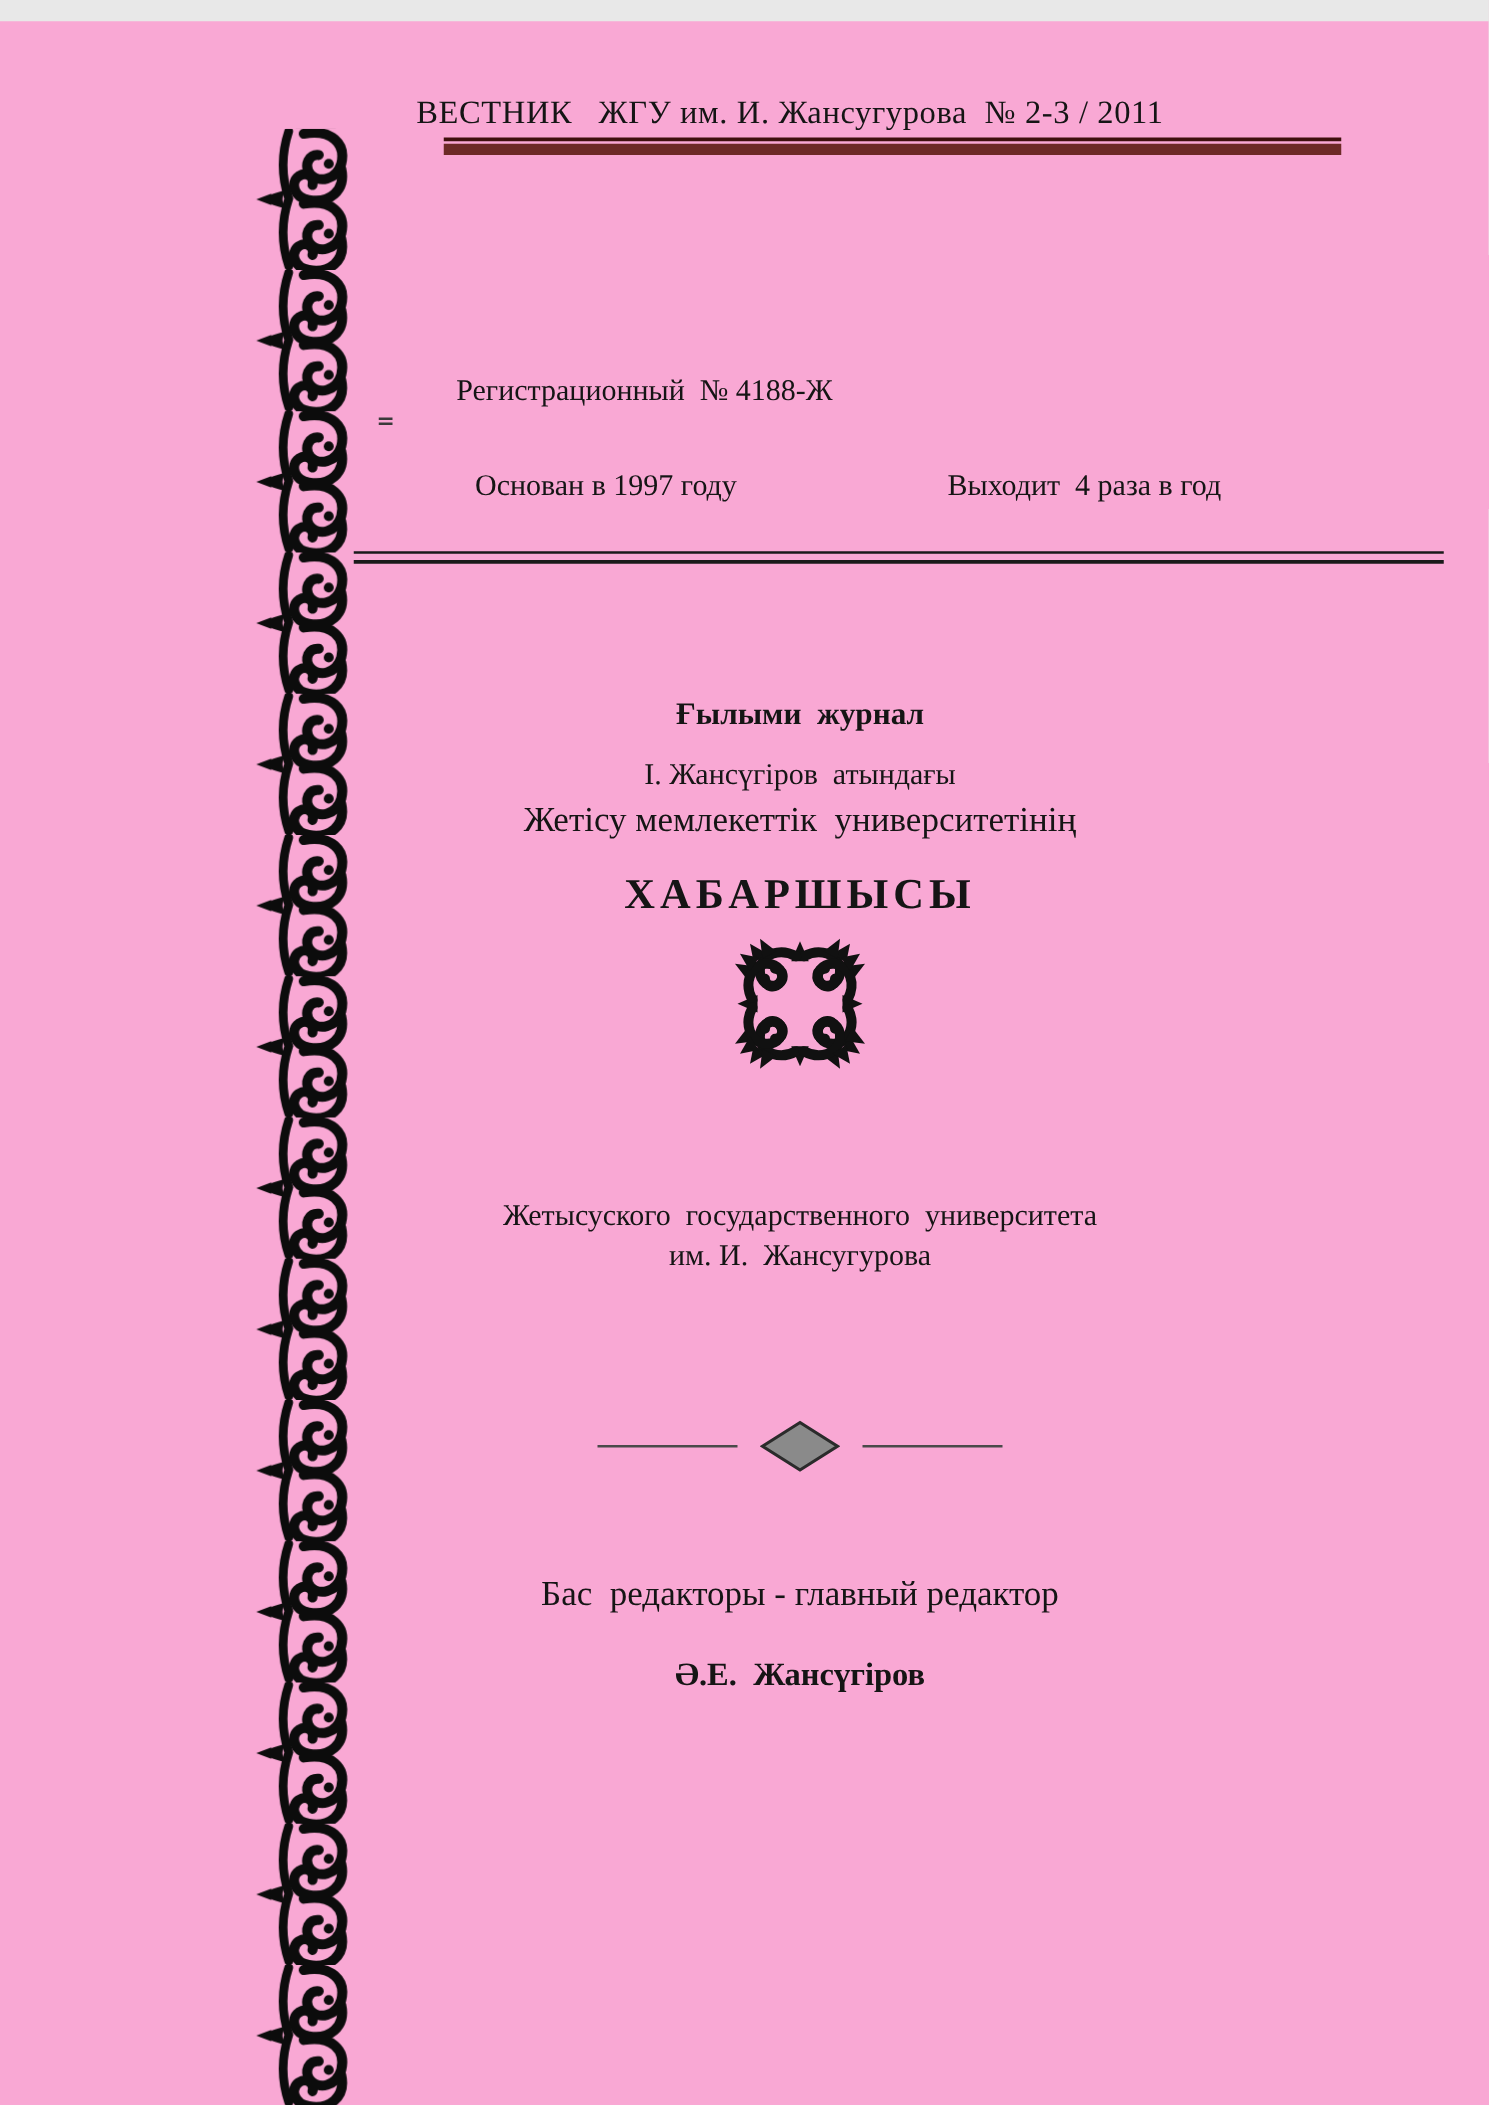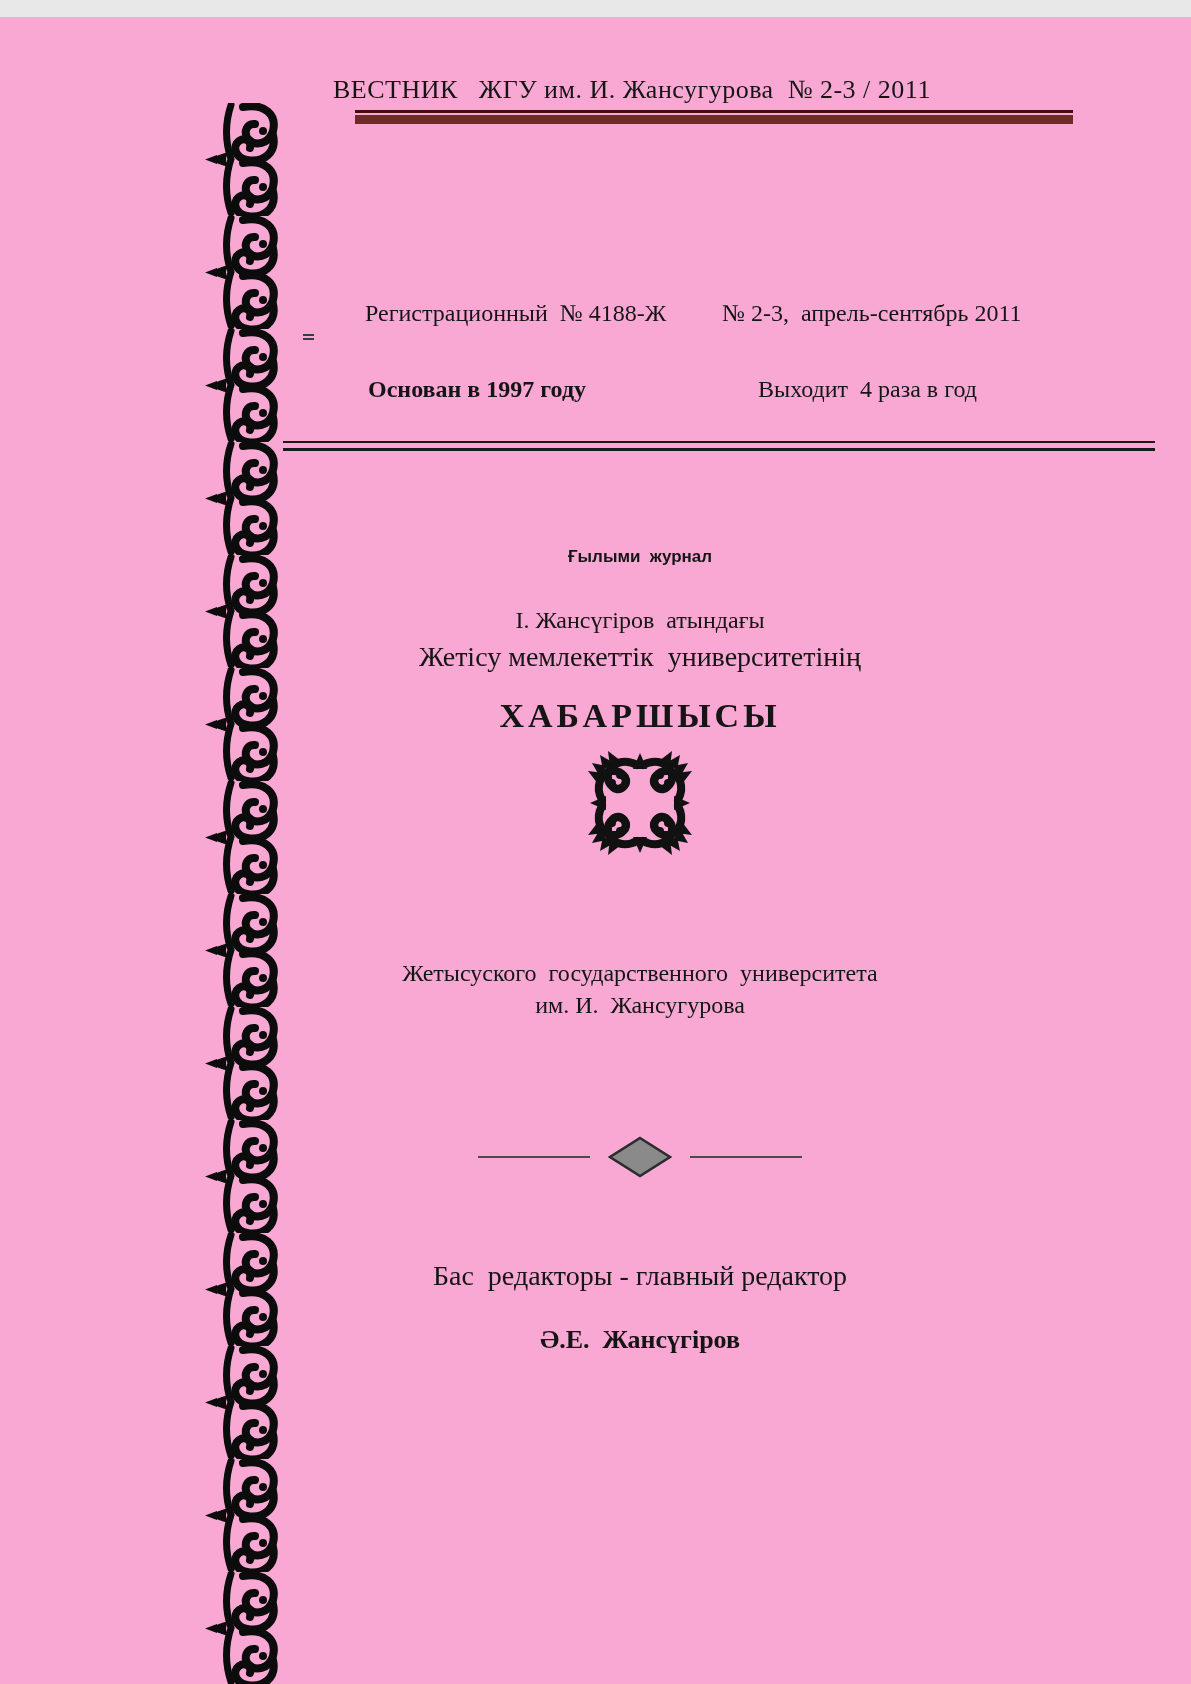--- a/index.html
+++ b/index.html
@@ -19,30 +19,30 @@
   .header-title{
     left:333px;top:58px;
     font-size:26px;letter-spacing:0.5px;
   }
   .rule-thin{left:355px;top:93px;width:718px;height:3px;background:#3f100d;}
   .rule-accent{left:355px;top:98px;width:718px;height:9px;background:#6d2a26;}
 
   
   .reg-left{left:365px;top:283px;font-size:24px;}
   .reg-right{left:722px;top:283px;font-size:24px;}
-  .founded{left:368px;top:359px;font-size:24px;font-weight:bold;}
+  .founded{left:380px;top:359px;font-size:24px;}
   .frequency{left:758px;top:359px;font-size:24px;}
   .double-rule{
     left:283px;top:424px;width:872px;height:5px;
     border-top:2px solid #1a1a1a;border-bottom:3px solid #1a1a1a;
   }
 
   
   .center-col{left:240px;width:800px;text-align:center;}
-  .kz-type{top:530px;font-family:Liberation Sans, sans-serif;font-weight:bold;font-size:17px;}
+  .kz-type{top:541px;font-family:Liberation Serif, serif;font-weight:bold;font-size:25px;}
   .kz-line1{top:590px;font-size:24px;}
   .kz-line2{top:624px;font-size:28px;}
   .kz-title{top:680px;font-weight:bold;font-size:34px;letter-spacing:4px;}
   .emblem-wrap{top:733px;}
   .ru-title{top:901px;font-weight:bold;font-size:30px;letter-spacing:3px;}
   .ru-line1{top:943px;font-size:24px;}
   .ru-line2{top:975px;font-size:24px;}
   .ru-type{top:1026px;font-family:"Liberation Sans", sans-serif;font-weight:bold;font-size:27px;}
 
   .divider{
@@ -93,21 +93,20 @@
   <div class="abs txt header-title">ВЕСТНИК   ЖГУ им. И. Жансугурова  № 2-3 / 2011</div>
   <div class="abs rule-thin"></div>
   <div class="abs rule-accent"></div>
 
   <div class="abs artifact-eq">
       <div></div>
       <div></div>
     </div>
 
   <div class="abs txt reg-left">Регистрационный  № 4188-Ж</div>
-  <div class="abs txt reg-right">№ 2-3,  апрель-сентябрь 2011</div>
 
   <div class="abs txt founded">Основан в 1997 году</div>
   <div class="abs txt frequency">Выходит  4 раза в год</div>
 
   <div class="abs double-rule"></div>
 
   <div class="abs txt center-col kz-type">Ғылыми  журнал</div>
   <div class="abs txt center-col kz-line1">І. Жансүгіров  атындағы</div>
   <div class="abs txt center-col kz-line2">Жетісу мемлекеттік  университетінің</div>
   <div class="abs txt center-col kz-title">ХАБАРШЫСЫ</div>

